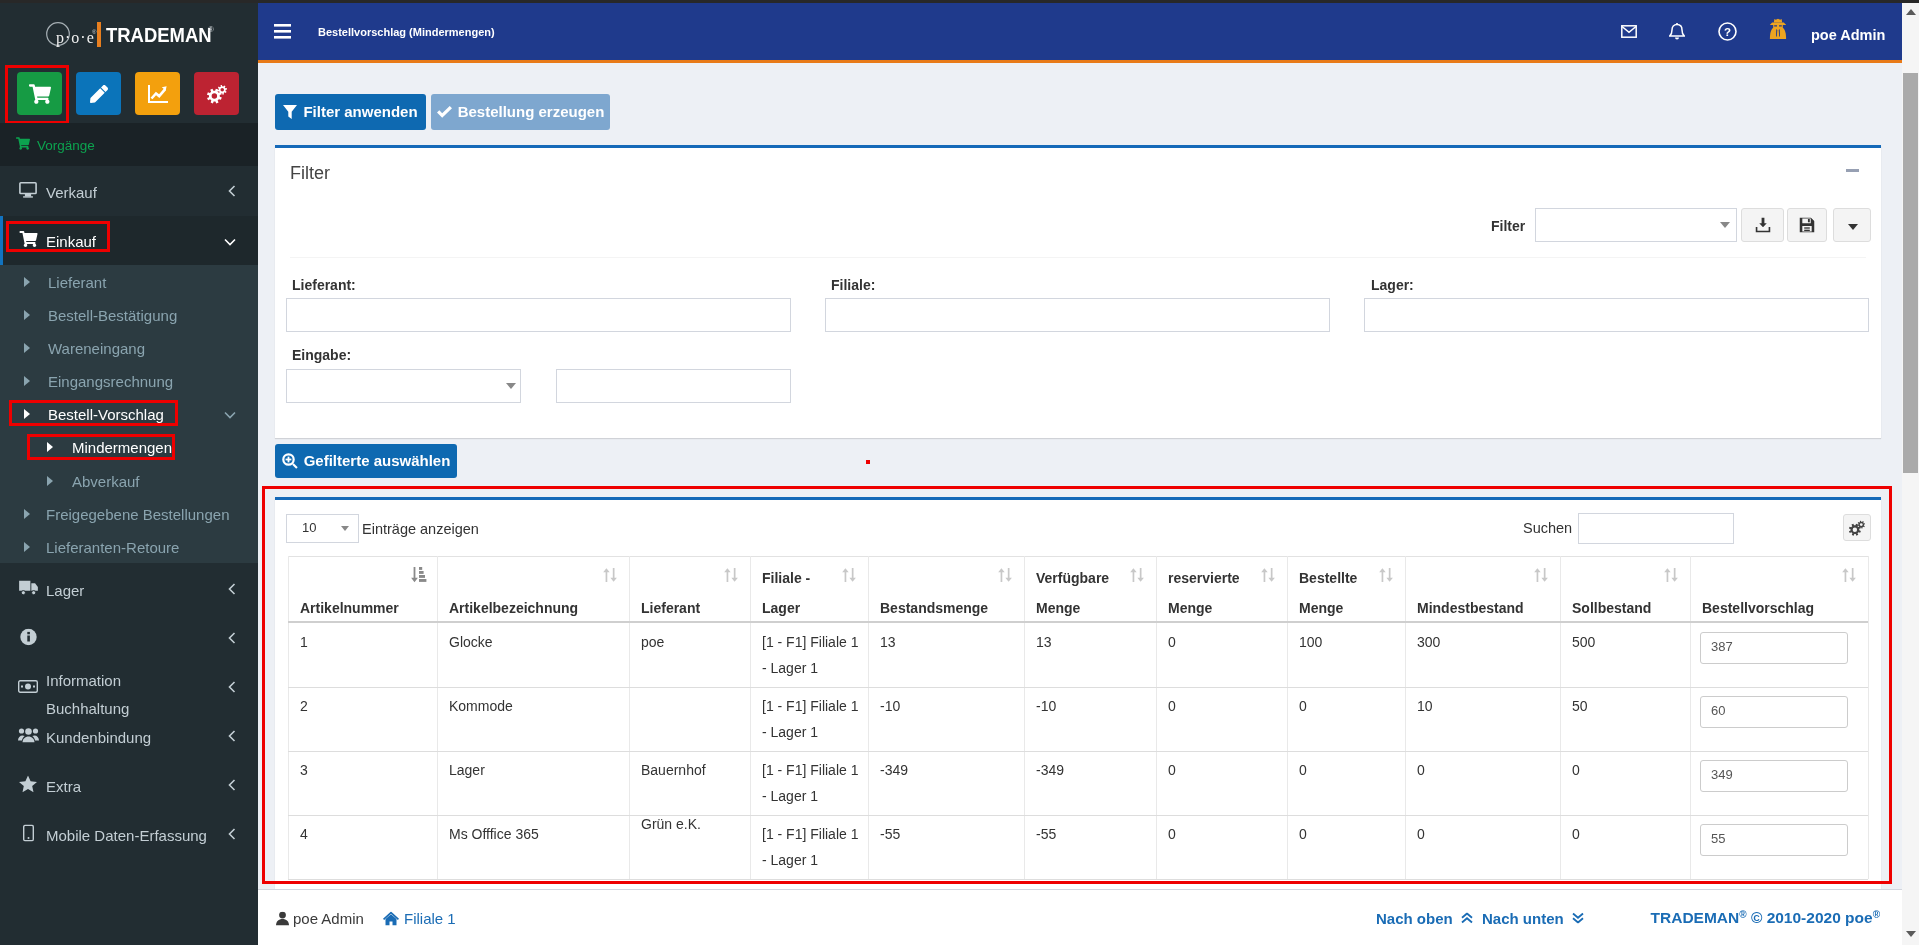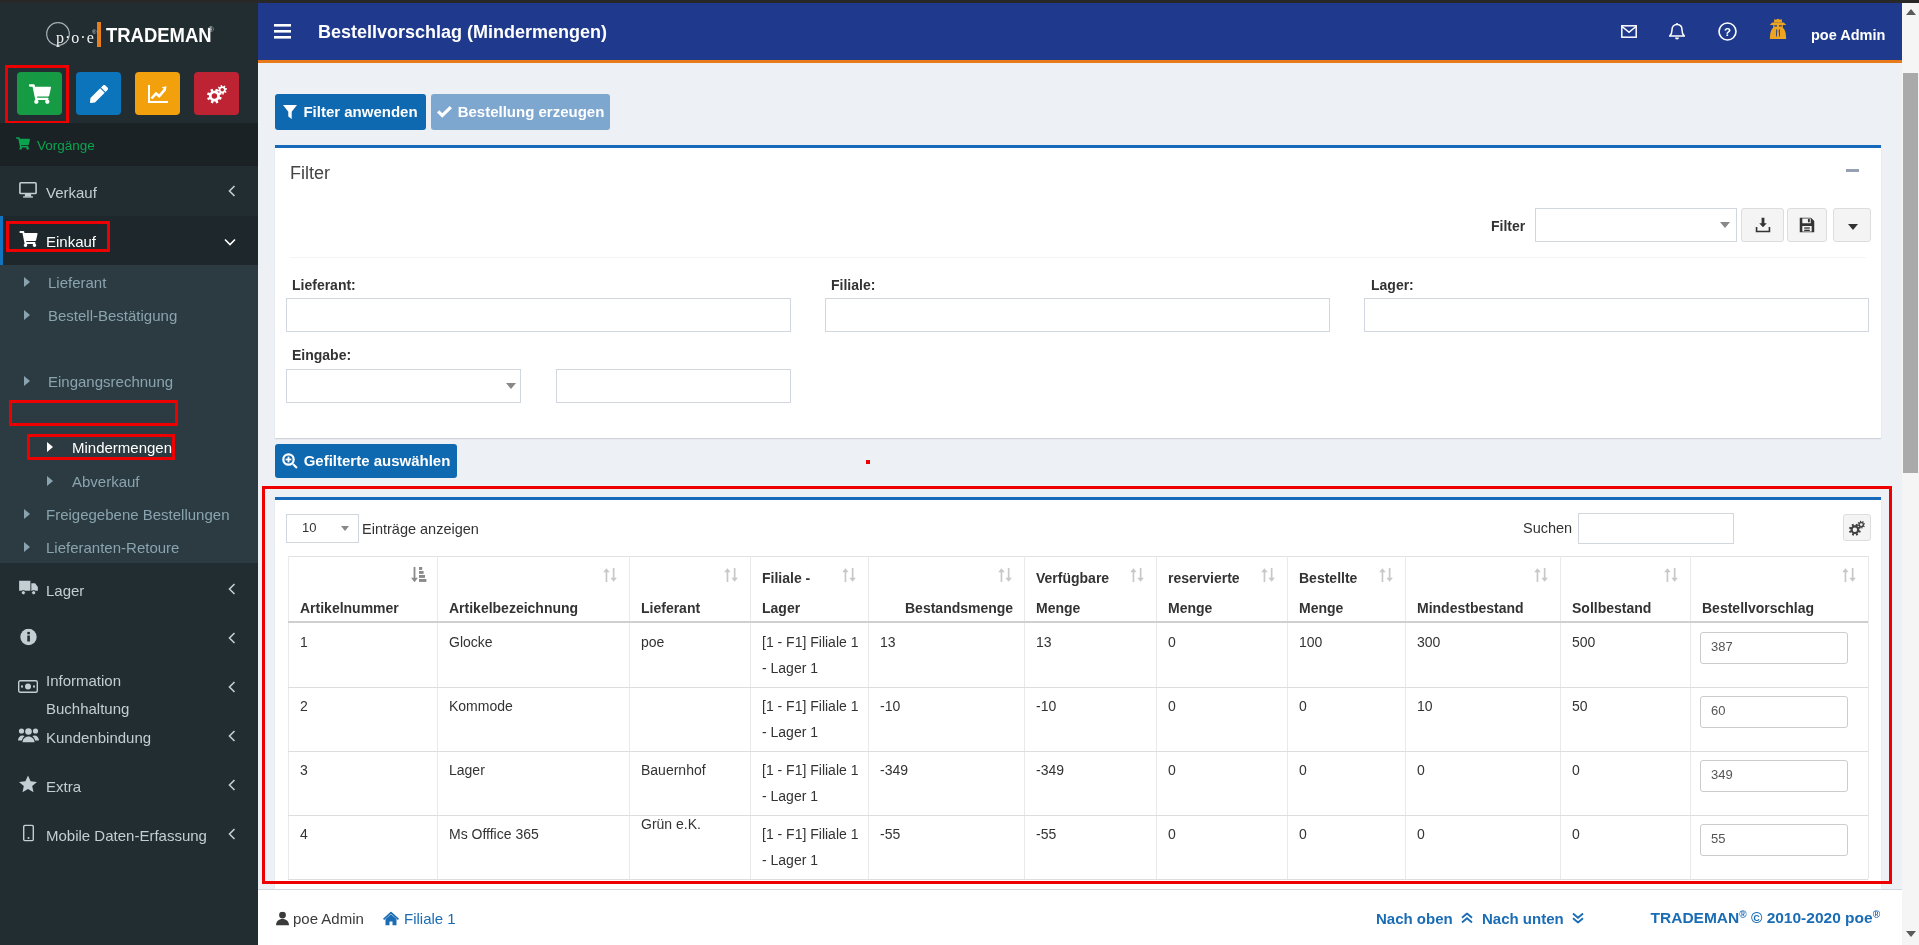--- a/index.html
+++ b/index.html
@@ -25,21 +25,21 @@
 .mi{position:absolute;left:0;width:258px;}
 .mi .ic{position:absolute;left:18px;top:50%;transform:translateY(-50%);width:20px;text-align:center;}
 .mi .txt{position:absolute;left:46px;top:50%;transform:translateY(-50%);font-size:15px;}
 .mi .chev{position:absolute;right:22px;top:50%;transform:translateY(-50%);}
 .sub .tri{position:absolute;left:24px;top:50%;transform:translateY(-50%);}
 .sub .txt{position:absolute;left:48px;top:50%;transform:translateY(-50%);font-size:15px;}
 .sub2 .tri{left:47px;}
 .sub2 .txt{left:72px;}
 
 #topbar{position:absolute;left:258px;top:3px;width:1644px;height:57px;background:#1f3a8c;}
-#topbar .title{position:absolute;left:60px;top:50%;transform:translateY(-50%);color:#fff;font-weight:bold;font-size:18px;}
+#topbar .title{position:absolute;left:60px;top:50%;transform:translateY(-50%);color:#fff;font-weight:bold;font-size:11px;}
 #orangeline{position:absolute;left:258px;top:60px;width:1644px;height:3px;background:#e87a18;}
 
 #content{position:absolute;left:258px;top:63px;width:1644px;height:826px;background:#edf0f5;}
 .btn{position:absolute;border-radius:3px;color:#fff;font-size:15px;font-weight:bold;text-align:center;}
 .btn-primary{background:#0e69b1;}
 .btn-disabled{background:#7ea7cf;}
 
 .panel{position:absolute;background:#fff;border-top:3px solid #1569b8;box-shadow:0 1px 1px rgba(0,0,0,0.12);}
 label.fl{font-weight:bold;font-size:14px;color:#333;}
 .inp{position:absolute;background:#fff;border:1px solid #d2d6de;}
@@ -135,25 +135,40 @@
           <path fill="#8aa4af" d="M0 0l6 5-6 5z"></path>
         </svg></span>
       <span class="txt" style="color:#8aa4af;">Lieferant</span>
     </div>
   <div class="mi sub" style="top:295px;height:33px;padding-left:24px;">
       <span class="tri"><svg width="6" height="10" viewBox="0 0 6 10">
           <path fill="#8aa4af" d="M0 0l6 5-6 5z"></path>
         </svg></span>
       <span class="txt" style="color:#8aa4af;">Bestell-Bestätigung</span>
     </div>
+  <div class="mi sub" style="top:328px;height:33px;">
+      <span class="tri"><svg width="6" height="10" viewBox="0 0 6 10">
+          <path fill="#8aa4af" d="M0 0l6 5-6 5z"></path>
+        </svg></span>
+      <span class="txt" style="color:#8aa4af;">Wareneingang</span>
+    </div>
   <div class="mi sub" style="top:361px;height:33px;">
       <span class="tri"><svg width="6" height="10" viewBox="0 0 6 10">
           <path fill="#8aa4af" d="M0 0l6 5-6 5z"></path>
         </svg></span>
       <span class="txt" style="color:#8aa4af;">Eingangsrechnung</span>
+    </div>
+  <div class="mi sub" style="top:394px;height:33px;">
+      <span class="tri"><svg width="6" height="10" viewBox="0 0 6 10">
+          <path fill="#fff" d="M0 0l6 5-6 5z"></path>
+        </svg></span>
+      <span class="txt" style="color:#fff;">Bestell-Vorschlag</span>
+    <span class="chev"><svg width="12" height="8" viewBox="0 0 12 8">
+          <path fill="none" stroke="#8aa4af" stroke-width="1.6" d="M1 1.5l5 5 5-5"></path>
+        </svg></span>
     </div>
   <div class="redbox" style="left:9px;top:397px;width:169px;height:26px;"></div>
   <div class="mi sub sub2" style="top:427px;height:34px;">
       <span class="tri"><svg width="6" height="10" viewBox="0 0 6 10">
           <path fill="#fff" d="M0 0l6 5-6 5z"></path>
         </svg></span>
       <span class="txt" style="color:#fff;">Mindermengen</span>
     </div>
   <div class="redbox" style="left:27px;top:431px;width:148px;height:26px;"></div>
   <div class="mi sub sub2" style="top:461px;height:33px;">
@@ -387,21 +402,21 @@
     <div style="position:absolute;left:567px;top:66px;"><svg width="14" height="18" viewBox="0 0 14 18">
             <path fill="#c8c8c8" d="M3.4 2.3L6.7 6.2H4.3V16H2.6V6.2H0.2z"></path>
             <path fill="#c8c8c8" d="M10.6 15.7L13.9 11.8H11.5V2H9.8v9.8H7.4z"></path>
           </svg></div>
     <div class="th" style="left:487px;top:70px;">Filiale -</div>
     <div class="th" style="left:487px;top:100px;">Lager</div>
     <div style="position:absolute;left:723px;top:66px;"><svg width="14" height="18" viewBox="0 0 14 18">
             <path fill="#c8c8c8" d="M3.4 2.3L6.7 6.2H4.3V16H2.6V6.2H0.2z"></path>
             <path fill="#c8c8c8" d="M10.6 15.7L13.9 11.8H11.5V2H9.8v9.8H7.4z"></path>
           </svg></div>
-    <div class="th" style="left:605px;top:100px;margin-left:25px;">Bestandsmenge</div>
+    <div class="th" style="left:605px;top:100px;">Bestandsmenge</div>
     <div style="position:absolute;left:855px;top:66px;"><svg width="14" height="18" viewBox="0 0 14 18">
             <path fill="#c8c8c8" d="M3.4 2.3L6.7 6.2H4.3V16H2.6V6.2H0.2z"></path>
             <path fill="#c8c8c8" d="M10.6 15.7L13.9 11.8H11.5V2H9.8v9.8H7.4z"></path>
           </svg></div>
     <div class="th" style="left:761px;top:70px;">Verfügbare</div>
     <div class="th" style="left:761px;top:100px;">Menge</div>
     <div style="position:absolute;left:986px;top:66px;"><svg width="14" height="18" viewBox="0 0 14 18">
             <path fill="#c8c8c8" d="M3.4 2.3L6.7 6.2H4.3V16H2.6V6.2H0.2z"></path>
             <path fill="#c8c8c8" d="M10.6 15.7L13.9 11.8H11.5V2H9.8v9.8H7.4z"></path>
           </svg></div>

